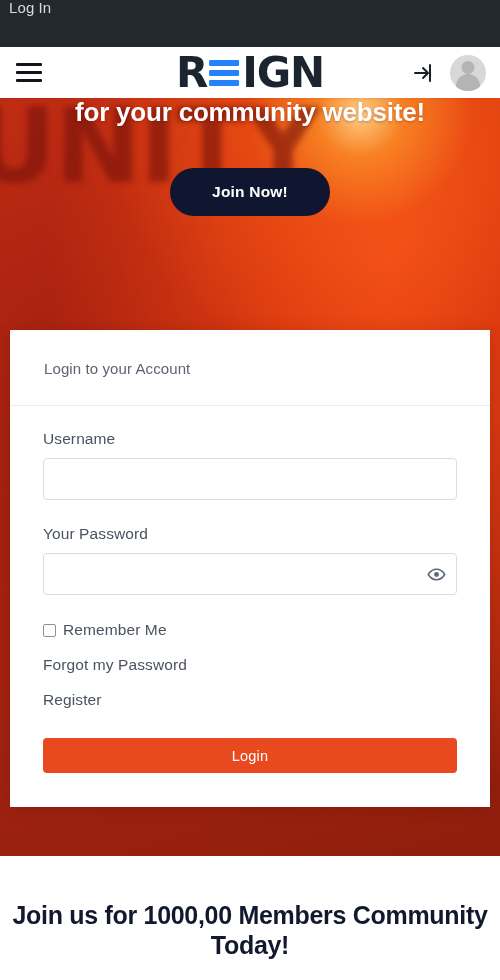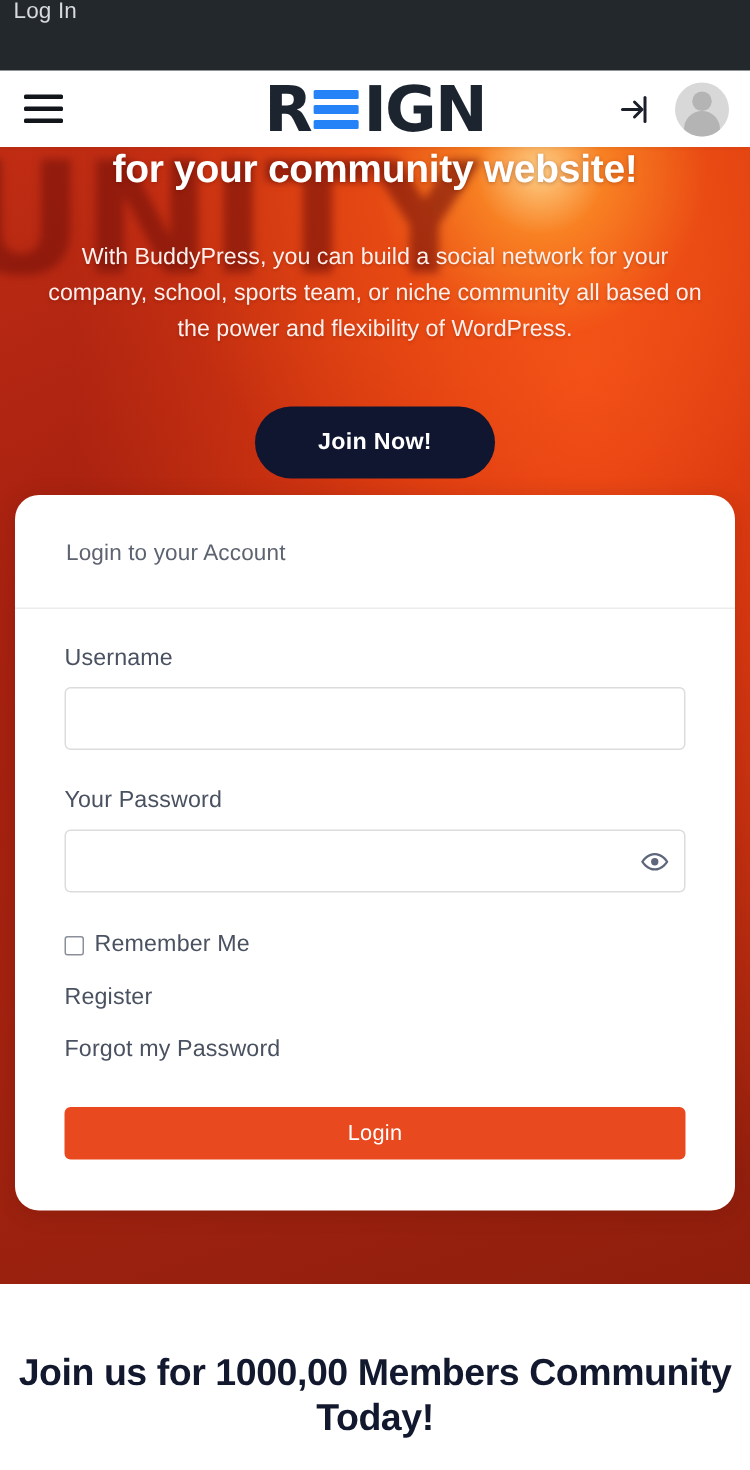--- a/index.html
+++ b/index.html
@@ -230,21 +230,21 @@
     font-family: "Liberation Sans", sans-serif;
   }
 
   
   .login-card {
     position: absolute;
     left: 10px;
     top: 330px;
     width: 480px;
     background: #ffffff;
-    border-radius: 16px;
+    border-radius: 0;
     z-index: 20;
     box-shadow: 0 2px 14px rgba(60,10,0,.16);
     overflow: hidden;
   }
   .card-head {
     padding: 30px 34px 28px;
     border-bottom: 1px solid #ececec;
   }
   .card-head-title {
     color: #5d6370;
@@ -402,21 +402,20 @@
       </div>
     </div>
   </div>
 
   <div class="hero">
     <div class="hero-bgimg"></div>
     <div class="hero-word">UNITY</div>
 
     <div class="hero-inner">
       <h1 class="hero-title">for your community website!</h1>
-      <p class="hero-sub">With BuddyPress, you can build a social network for your company, school, sports team, or niche community all based on the power and flexibility of WordPress.</p>
       <button class="join-btn">Join Now!</button>
     </div>
   </div>
 
   <div class="login-card">
 
     <div class="card-head">
       <div class="card-head-title">Login to your Account</div>
     </div>
 
@@ -442,22 +441,22 @@
             </svg>
           </button>
         </div>
       </div>
 
       <div class="remember-row">
         <input type="checkbox" class="remember-box" style="">
         <span class="remember-label">Remember Me</span>
       </div>
 
+      <a class="link-row">Forgot my Password</a>
       <a class="link-row">Register</a>
-      <a class="link-row">Forgot my Password</a>
 
       <button class="login-btn">Login</button>
     </div>
   </div>
 
   <div class="bottom-section">
     <h2 class="bottom-title">Join us for 1000,00 Members Community Today!</h2>
   </div>
 
 </div>

